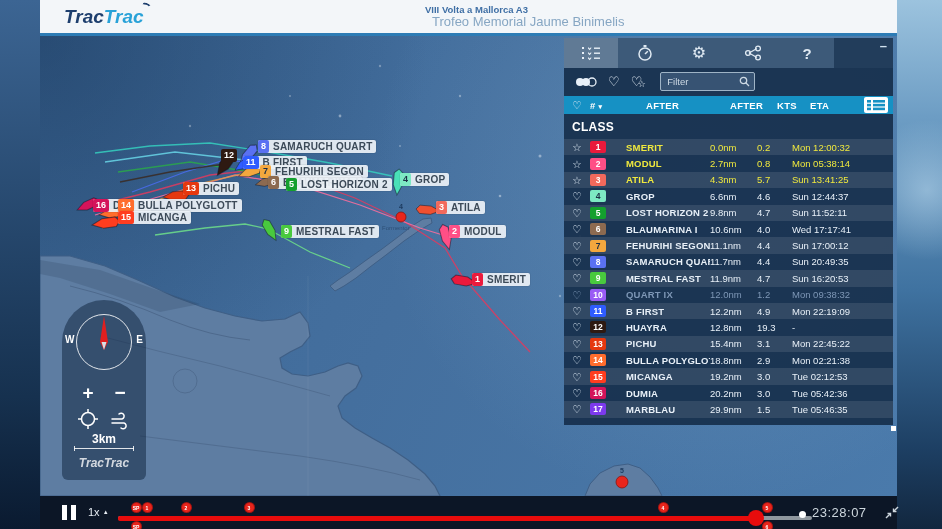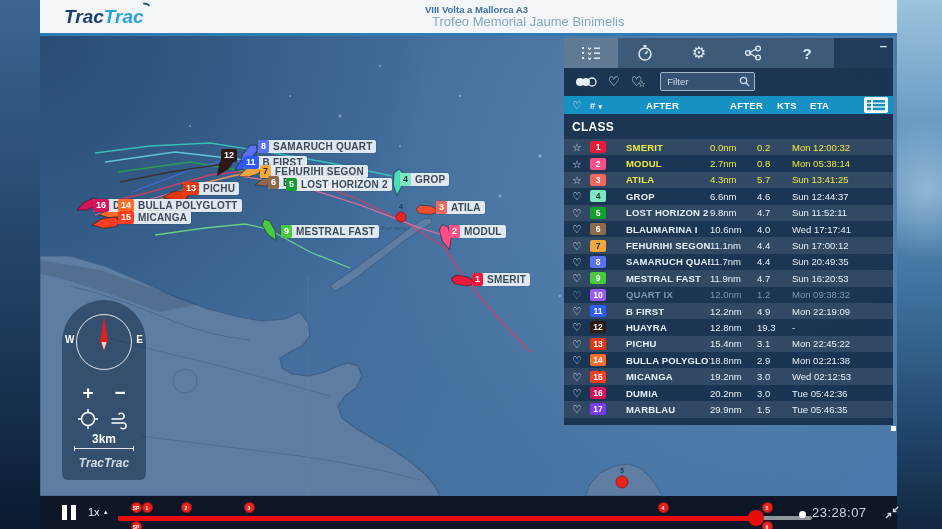--- a/index.html
+++ b/index.html
@@ -485,21 +485,21 @@
           <span class="after">18.8nm</span>
           <span class="kts">2.9</span>
           <span class="eta">Mon 02:21:38</span>
         </div>
         <div class="trow odd">
           <span class="cfav"><span class="fav">♡</span></span>
           <span class="badge" style="background: rgb(255, 61, 31);">15</span>
           <span class="name">MICANGA</span>
           <span class="after">19.2nm</span>
           <span class="kts">3.0</span>
-          <span class="eta">Wed 02:12:53</span>
+          <span class="eta">Tue 02:12:53</span>
         </div>
         <div class="trow">
           <span class="cfav"><span class="fav">♡</span></span>
           <span class="badge" style="background: rgb(212, 20, 90);">16</span>
           <span class="name">DUMIA</span>
           <span class="after">20.2nm</span>
           <span class="kts">3.0</span>
           <span class="eta">Tue 05:42:36</span>
         </div>
         <div class="trow odd">

